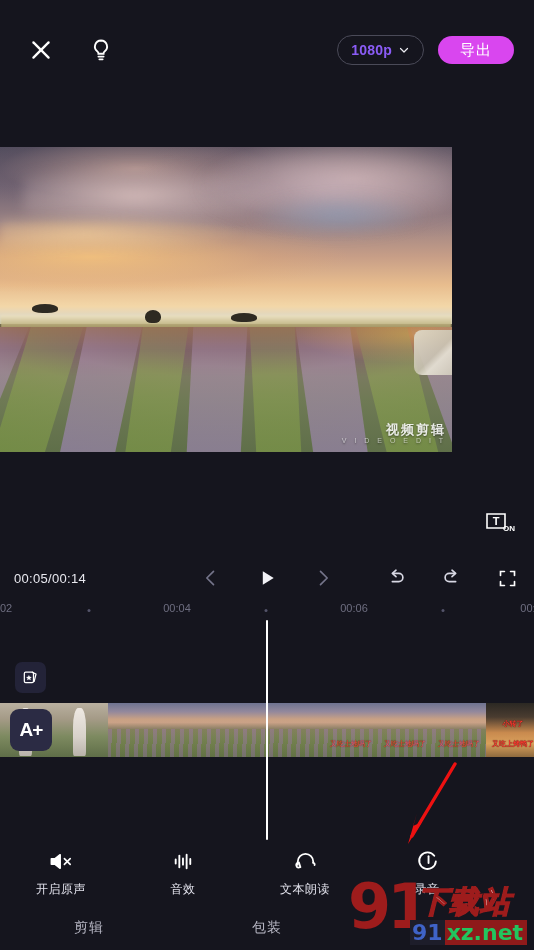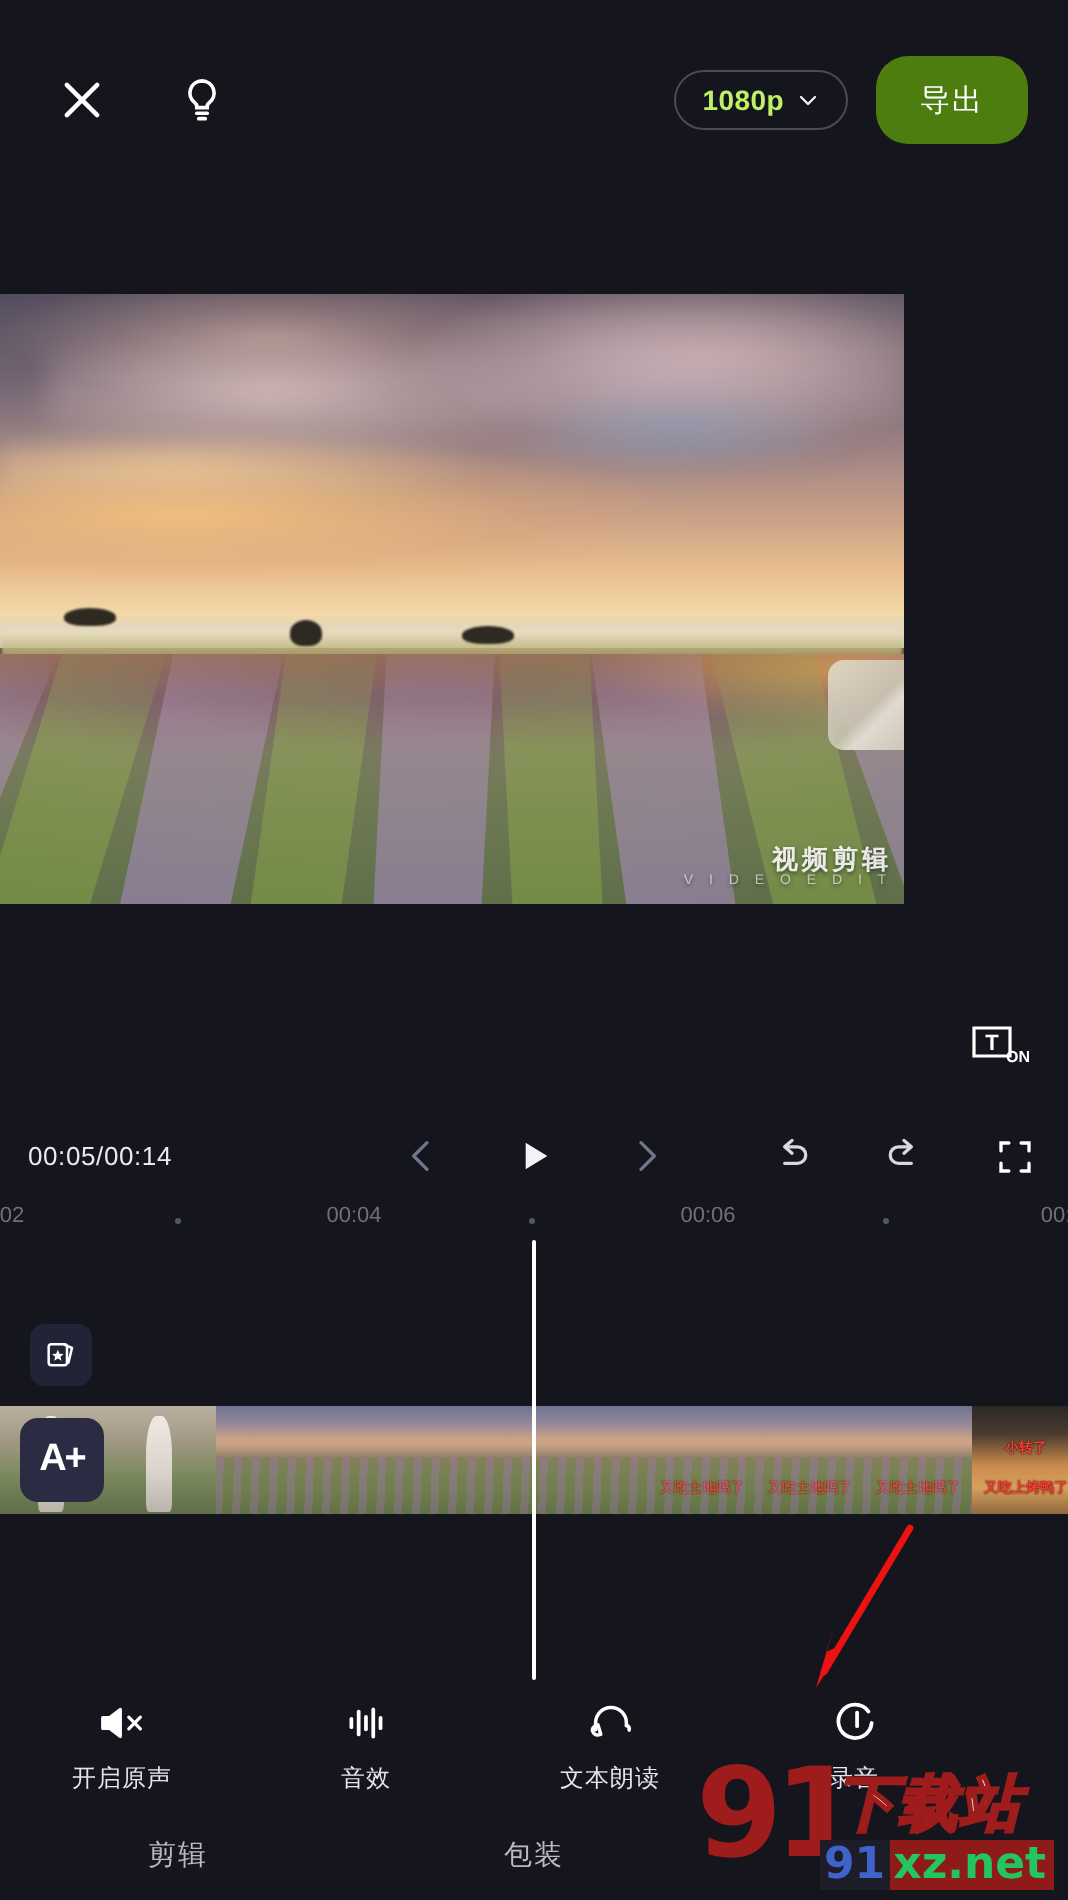--- a/index.html
+++ b/index.html
@@ -19,25 +19,25 @@
   }
   .topbar-left{ display:flex; align-items:center; gap:26px; padding-left:24px; }
   .topbar-right{ margin-left:auto; display:flex; align-items:center; gap:14px; padding-right:20px; }
   .ic{ display:inline-flex; align-items:center; justify-content:center; }
   .close-btn{ width:34px; height:34px; }
   .tip-btn{ width:34px; height:34px; }
   .res-pill{
     display:flex; align-items:center; gap:6px;
     height:30px; padding:0 13px;
     border:1px solid #4a4a58; border-radius:16px;
-    color:#bef264; font-size:14px; font-weight:bold; letter-spacing:.2px;
+    color:#8b5cf6; font-size:14px; font-weight:bold; letter-spacing:.2px;
   }
   .export-btn{
-    height:44px; padding:0 22px; border-radius:16px;
-    background:#4d7c0f; color:#fff; font-size:15px;
+    height:28px; padding:0 22px; border-radius:16px;
+    background:#d946ef; color:#fff; font-size:15px;
     display:flex; align-items:center; justify-content:center;
     border:none; cursor:pointer; letter-spacing:1px;
   }
 
   
   .preview{
     position:absolute; left:0; top:147px; width:452px; height:305px;
     overflow:hidden; background:#000;
   }
   .sky{

